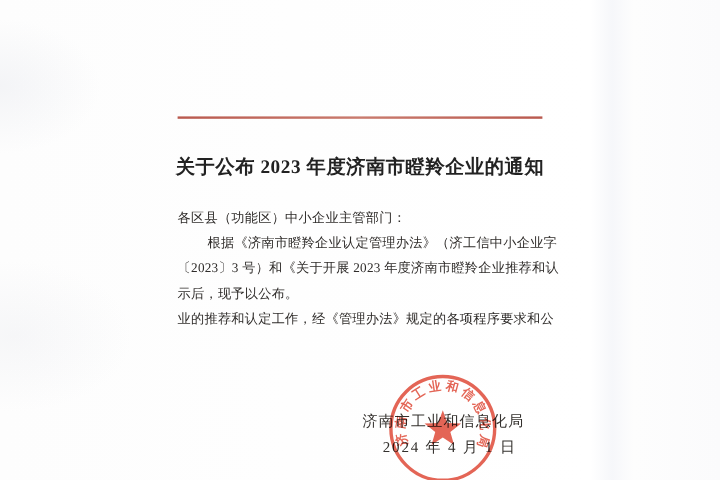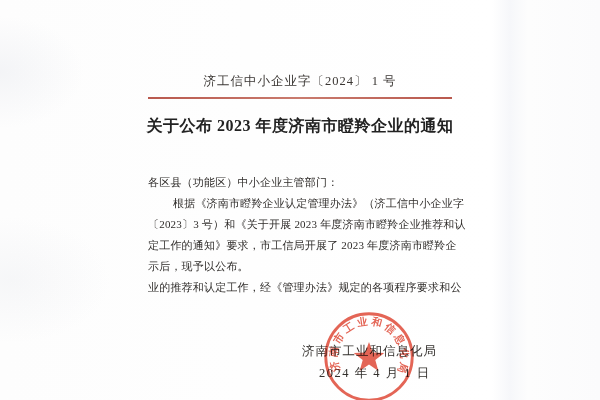--- a/index.html
+++ b/index.html
@@ -34,21 +34,21 @@
     color: #3a3633;
   }
 
   .red-rule {
     position: absolute; top: 97px; left: 148px;
     width: 304px; height: 2px;
     background: linear-gradient(90deg, #b9594e, #c97b6e 50%, #b9594e);
   }
 
   .doc-title {
-    position: absolute; top: 116px; left: 0; width: 600px;
+    position: absolute; top: 129px; left: 0; width: 600px;
     text-align: center;
     font-size: 16px; font-weight: bold;
     letter-spacing: 0.5px;
     color: #222;
     white-space: nowrap;
   }
 
   .body-block {
     position: absolute; top: 172px; left: 148px;
     width: 318px;
@@ -85,31 +85,29 @@
     font-size: 11px; font-weight: bold; letter-spacing: 3px;
     fill: #df4a38;
   }
 </style>
 </head>
 <body>
 
 <div class="page">
 
 
-  <div class="doc-number">济工信中小企业字〔2024〕 1 号</div>
 
   <div class="red-rule"></div>
 
   <div class="doc-title">关于公布 2023 年度济南市瞪羚企业的通知</div>
 
   <div class="body-block">
     <div class="body-line">各区县（功能区）中小企业主管部门：</div>
     <div class="body-line indent">根据《济南市瞪羚企业认定管理办法》（济工信中小企业字</div>
     <div class="body-line">〔2023〕3 号）和《关于开展 2023 年度济南市瞪羚企业推荐和认</div>
-    <div class="body-line">定工作的通知》要求，市工信局开展了 2023 年度济南市瞪羚企</div>
     <div class="body-line">示后，现予以公布。</div>
     <div class="body-line">业的推荐和认定工作，经《管理办法》规定的各项程序要求和公</div>
   </div>
 
   <div class="signature">济南市工业和信息化局</div>
 
   <div class="doc-date">2024 年 4 月 1 日</div>
 
   <div class="seal">
     <svg viewBox="0 0 100 100">

